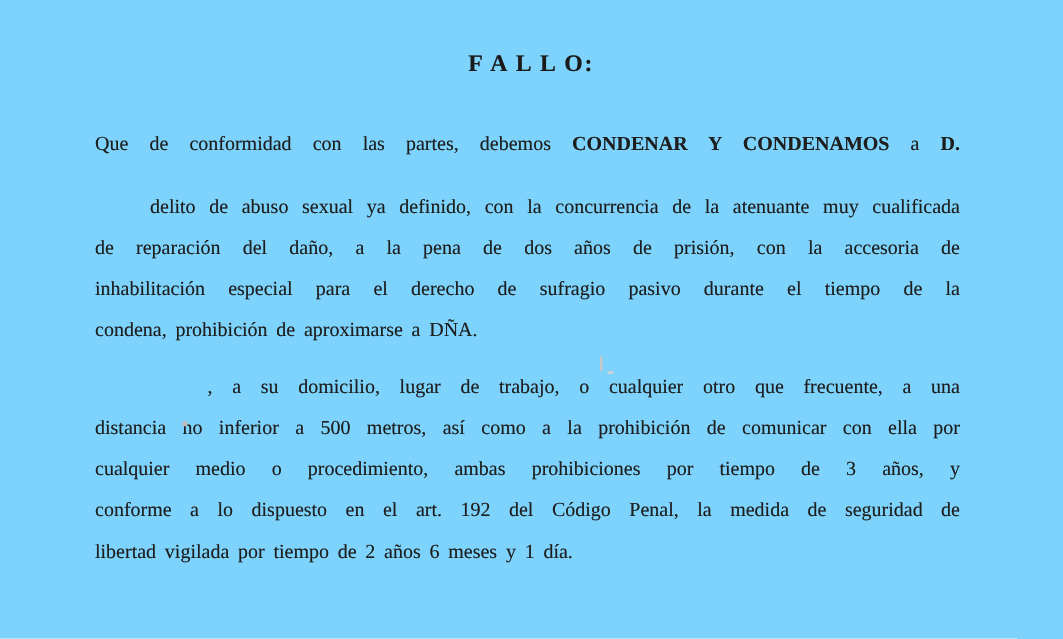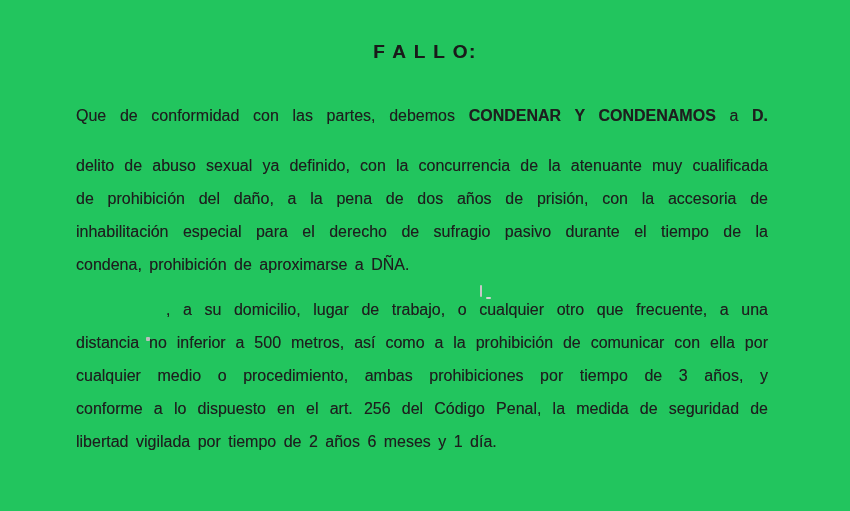--- a/index.html
+++ b/index.html
@@ -1,23 +1,23 @@
 <!DOCTYPE html>
 <html><head>
 <meta charset="utf-8">
 <style>
   * { margin: 0; padding: 0; box-sizing: border-box; }
   html, body { background: #ffffff; }
   .page {
     position: relative;
     width: 850px;
     height: 511px;
-    background: #22c55e;
+    background: #7dd3fc;
     overflow: hidden;
-    font-family: Liberation Sans, sans-serif;
+    font-family: Liberation Serif, serif;
     color: #1e1e1e;
   }
   .doc-title {
     position: absolute;
     top: 41px;
     left: 0;
     right: 0;
     text-align: center;
     font-weight: bold;
     font-size: 19px;
@@ -37,40 +37,40 @@
     line-height: 33px;
     min-height: 33px;
     word-spacing: 3px;
     white-space: normal;
   }
   .line.just {
     text-align: justify;
     text-align-last: justify;
     word-spacing: 1px;
   }
-  .line.para-break { margin-top: 17px; }
+  .line.para-break { margin-top: 17px; margin-left: 44px; }
   .b { font-weight: bold; }
   .artifact {
     position: absolute;
     border-radius: 1px;
   }
 </style>
 </head>
 <body>
 
 <div class="page">
   <div class="doc-title">F A L L O:</div>
   <div class="doc-body">
       <div class="line just"><span>Que de conformidad con las partes, debemos </span><span class="b">CONDENAR Y CONDENAMOS</span><span> a </span><span class="b">D.</span></div>
       <div class="line just para-break"><span>delito de abuso sexual ya definido, con la concurrencia de la atenuante muy cualificada</span></div>
-      <div class="line just"><span>de prohibición del daño, a la pena de dos años de prisión, con la accesoria de</span></div>
+      <div class="line just"><span>de reparación del daño, a la pena de dos años de prisión, con la accesoria de</span></div>
       <div class="line just"><span>inhabilitación especial para el derecho de sufragio pasivo durante el tiempo de la</span></div>
       <div class="line"><span>condena, prohibición de aproximarse a DÑA.</span></div>
       <div class="line just" style="padding-left: 90px; margin-top: 12px;"><span>, a su domicilio, lugar de trabajo, o cualquier otro que frecuente, a una</span></div>
       <div class="line just"><span>distancia no inferior a 500 metros, así como a la prohibición de comunicar con ella por</span></div>
       <div class="line just"><span>cualquier medio o procedimiento, ambas prohibiciones por tiempo de 3 años, y</span></div>
-      <div class="line just"><span>conforme a lo dispuesto en el art. 256 del Código Penal, la medida de seguridad de</span></div>
+      <div class="line just"><span>conforme a lo dispuesto en el art. 192 del Código Penal, la medida de seguridad de</span></div>
       <div class="line"><span>libertad vigilada por tiempo de 2 años 6 meses y 1 día.</span></div>
     </div>
 <div class="artifact" style="left: 146px; top: 337px; width: 4px; height: 4px; background: rgb(189, 189, 189);"></div>
     <div class="artifact" style="left: 480px; top: 285px; width: 2px; height: 12px; background: rgb(200, 200, 200);"></div>
     <div class="artifact" style="left: 486px; top: 297px; width: 5px; height: 2px; background: rgb(212, 212, 212);"></div>
   </div>
 
 </body></html>

